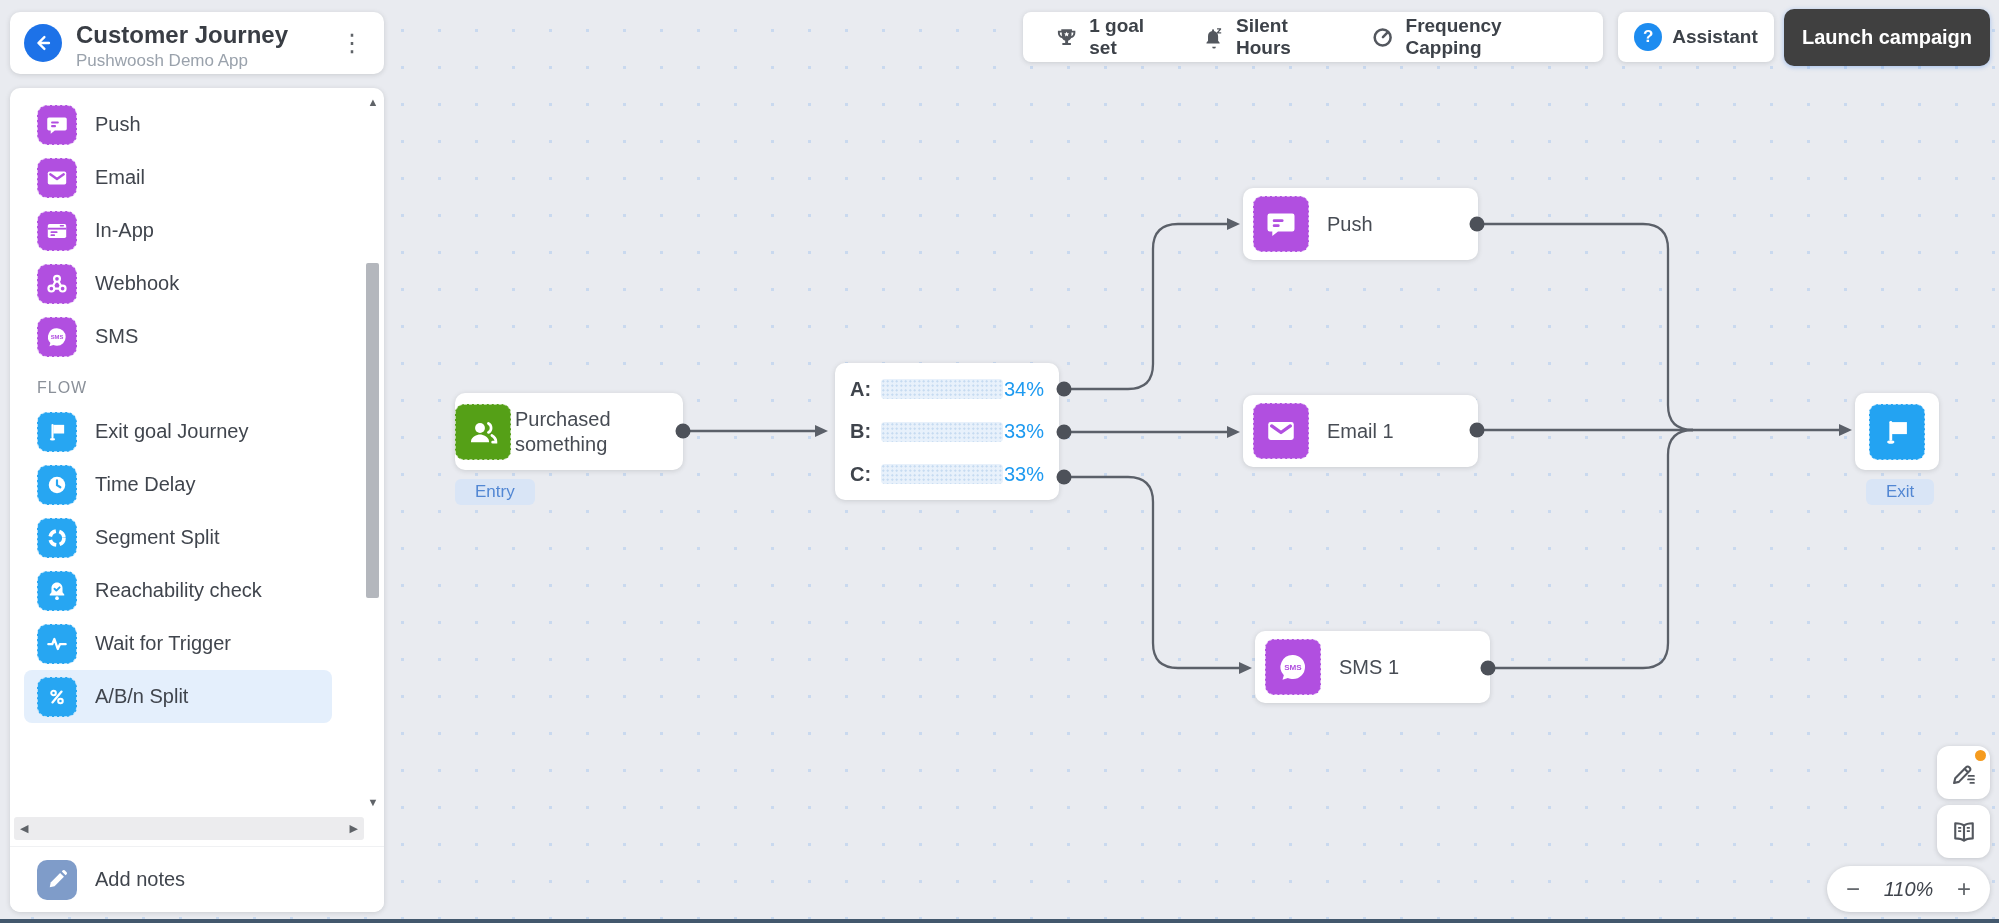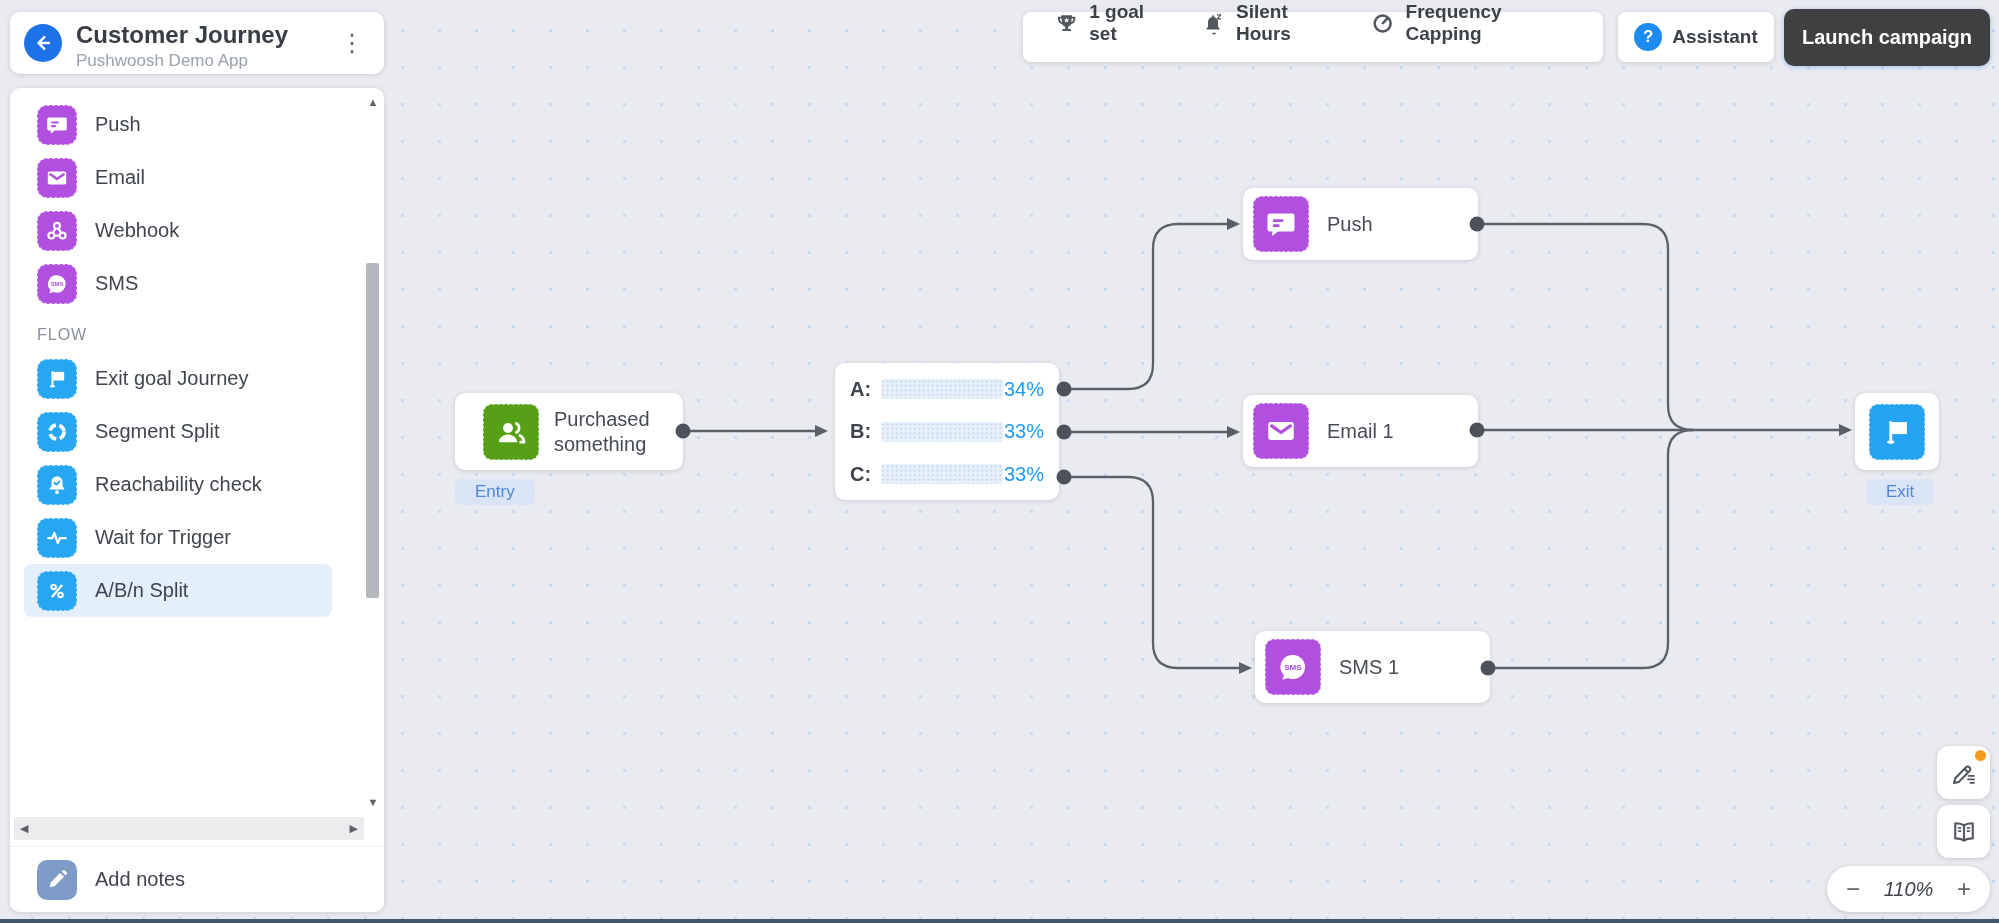--- a/index.html
+++ b/index.html
@@ -33,33 +33,33 @@
   .slabel { font-size:20px; color:#40454d; }
   .sect { margin:16px 0 8px 27px; font-size:16px; font-weight:500; letter-spacing:1px; color:#8a9099; }
   .vscroll { position:absolute; right:3px; top:8px; width:16px; height:712px; }
   .vthumb { position:absolute; left:1px; top:167px; width:13px; height:335px; background:#b4b7bd; border-radius:2px; }
   .varr { position:absolute; left:0; width:16px; text-align:center; font-size:11px; color:#5f6368; cursor:pointer; }
   .hscroll { position:absolute; left:4px; right:20px; top:729px; height:23px; background:#ececee; border-radius:3px; display:flex; align-items:center; justify-content:space-between; padding:0 6px; }
   .harr { font-size:11px; color:#5f6368; cursor:pointer; }
   .add-notes { position:absolute; left:0; right:0; bottom:0; height:66px; background:#fff; display:flex; align-items:center; padding-left:27px; gap:18px; border-top:1px solid #f0f1f3; cursor:pointer; }
 
   
-  .topbar { left:1023px; top:12px; width:580px; height:50px; border-radius:8px; display:flex; align-items:flex-end; justify-content:space-between; padding:17px 32px; z-index:20;gap:31px; }
+  .topbar { left:1023px; top:12px; width:580px; height:50px; border-radius:8px; display:flex; align-items:center; justify-content:space-between; padding:17px 32px; z-index:20;gap:31px; }
   .tb-item { display:flex; align-items:center; gap:11px; cursor:pointer; color:#4a4f57; }
   .tb-item svg { width:25px; height:25px; color:#53575e; }
   .tb-label { font-size:19px; font-weight:600; color:#3d4249; }
   .assistant { left:1618px; top:12px; width:156px; height:50px; border-radius:8px; display:flex; align-items:center; justify-content:center; gap:10px; cursor:pointer; z-index:20; }
   .q-circle { width:28px; height:28px; border-radius:50%; background:#1d8cf0; color:#fff; font-size:17px; font-weight:700; display:flex; align-items:center; justify-content:center; }
   .launch { left:1784px; top:9px; width:206px; height:57px; border-radius:10px; background:#404040; color:#fff; font-size:20px; font-weight:600; display:flex; align-items:center; justify-content:center; cursor:pointer; z-index:20; box-shadow:0 1px 5px rgba(27,108,229,.35); }
 
   
   .node { z-index:2; display:flex; align-items:center; }
   .nicon { width:56px; height:56px; border-radius:9px; background:var(--tile); border:1px dashed rgba(255,255,255,.6); display:flex; align-items:center; justify-content:center; flex:0 0 auto; }
   .nicon svg { width:36px; height:36px; }
-  .entry-node { left:455px; top:393px; width:228px; height:77px; padding-left:28px; gap:15px; }
+  .entry-node { left:455px; top:393px; width:228px; height:77px; padding-left:0; gap:4px; }
   .entry-title { font-size:20px; color:#474c54; line-height:1.25; width:120px; }
   .nbadge { position:absolute; z-index:2; background:#d9e5f6; color:#5287d3; font-size:17px; padding:3px 20px; border-radius:6px; }
   .entry-badge { left:455px; top:479px; }
   .exit-badge { left:1866px; top:479px; }
   .split-node { left:835px; top:363px; width:224px; height:137px; padding:13px 15px; display:flex; flex-direction:column; justify-content:space-between; }
   .split-row { display:flex; align-items:center; height:26px; }
   .split-label { width:31px; font-size:20px; font-weight:700; color:#3f444c; }
   .bar { width:122px; height:20px; border-radius:4px; background-color:#e8f1fb; background-image:radial-gradient(#c3d9f0 .9px, transparent 1px); background-size:4.5px 4.5px; overflow:hidden; }
   .bar-fill { height:100%; background:#1e9af0; border-radius:4px; }
   .split-pct { margin-left:auto; font-size:20px; font-weight:400; color:#1e9af0; }
@@ -142,20 +142,32 @@
       <span class="tile" style="--tile:#b14fe0">
         <svg viewBox="0 0 24 24">
             <rect x="3.5" y="6" width="17" height="12" rx="1.6" fill="#fff"></rect>
             <path d="M5.8 8.6 12 13l6.2-4.4" stroke="var(--tile)" stroke-width="2.2" fill="none" stroke-linecap="round" stroke-linejoin="round"></path>
           </svg>
       </span>
       <span class="slabel">Email</span>
     </div>
     <div class="srow">
       <span class="tile" style="--tile:#b14fe0">
+        <svg viewBox="0 0 24 24">
+            <rect x="3.5" y="5.5" width="17" height="13" rx="1.6" fill="#fff"></rect>
+            <rect x="3.5" y="9" width="17" height="1.7" fill="var(--tile)"></rect>
+            <rect x="6" y="12.2" width="6.5" height="1.7" rx=".8" fill="var(--tile)"></rect>
+            <rect x="6" y="15" width="4.2" height="1.7" rx=".8" fill="var(--tile)"></rect>
+            <rect x="14.5" y="6.4" width="4" height="1.4" rx=".7" fill="var(--tile)"></rect>
+          </svg>
+      </span>
+      <span class="slabel">In-App</span>
+    </div>
+    <div class="srow">
+      <span class="tile" style="--tile:#b14fe0">
         <svg viewBox="0 0 24 24" fill="none" stroke="#fff" stroke-width="2">
             <circle cx="12" cy="7.2" r="2.7"></circle>
             <circle cx="6.8" cy="16.2" r="2.7"></circle>
             <circle cx="17.2" cy="16.2" r="2.7"></circle>
             <path d="M10.7 9.6 8.2 13.8M13.3 9.6l2.5 4.2M9.6 16.2h4.8"></path>
           </svg>
       </span>
       <span class="slabel">Webhook</span>
     </div>
     <div class="srow">
@@ -172,20 +184,29 @@
 
     <div class="srow">
       <span class="tile" style="--tile:#27a6f2">
         <svg viewBox="0 0 24 24" fill="#fff">
             <path d="M8.6 5.4h10v8h-10z"></path>
             <rect x="6.9" y="4.6" width="1.9" height="13.2" rx=".9"></rect>
             <ellipse cx="7.85" cy="18.7" rx="2.4" ry="1.2"></ellipse>
           </svg>
       </span>
       <span class="slabel">Exit goal Journey</span>
+    </div>
+    <div class="srow">
+      <span class="tile" style="--tile:#27a6f2">
+        <svg viewBox="0 0 24 24">
+            <circle cx="12" cy="12" r="7.6" fill="#fff"></circle>
+            <path d="M12 7.8v4.4l3.1 1.9" stroke="var(--tile)" stroke-width="2" fill="none" stroke-linecap="round"></path>
+          </svg>
+      </span>
+      <span class="slabel">Time Delay</span>
     </div>
     <div class="srow">
       <span class="tile" style="--tile:#27a6f2">
         <svg viewBox="0 0 24 24" fill="none">
             <circle cx="12" cy="12" r="6.4" stroke="#fff" stroke-width="3.4" stroke-dasharray="7.5 3.2"></circle>
           </svg>
       </span>
       <span class="slabel">Segment Split</span>
     </div>
     <div class="srow">

